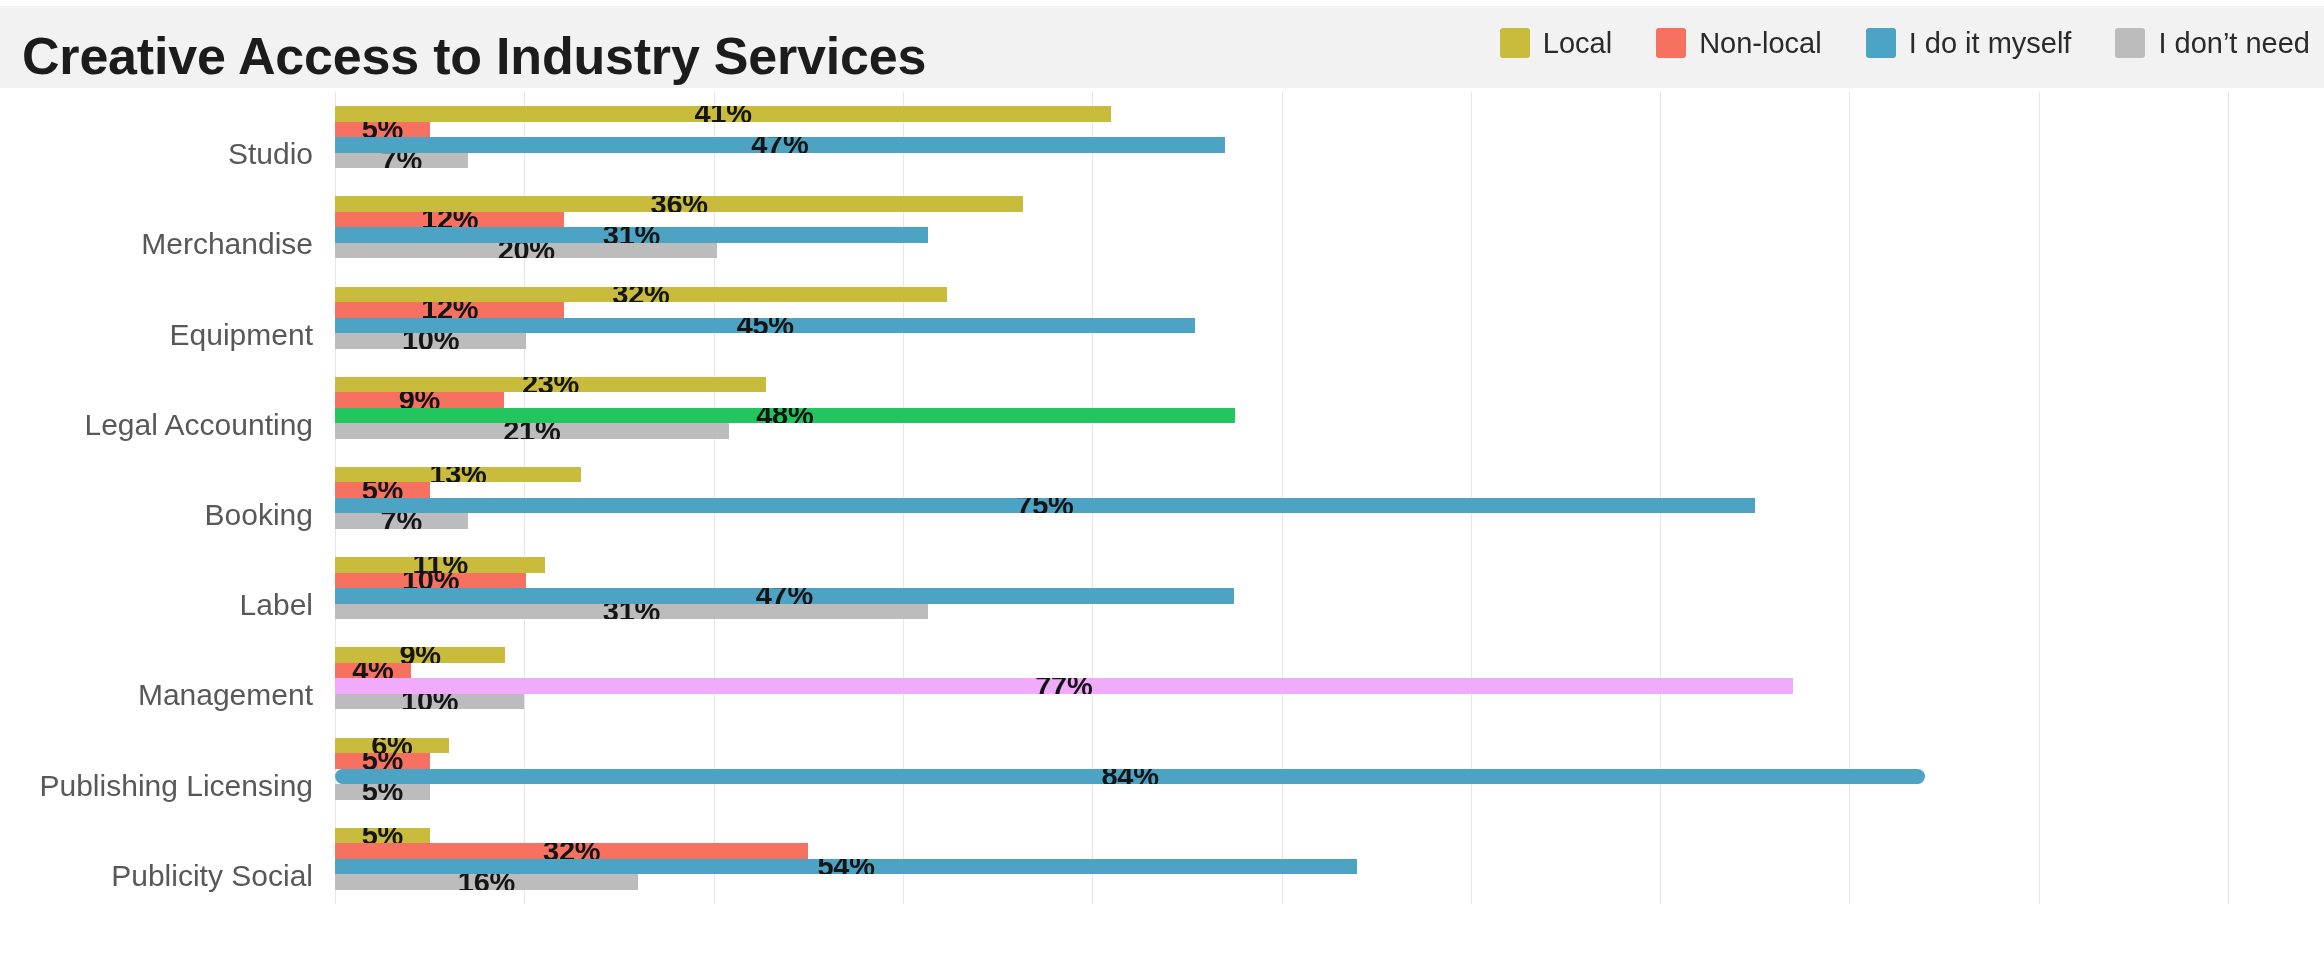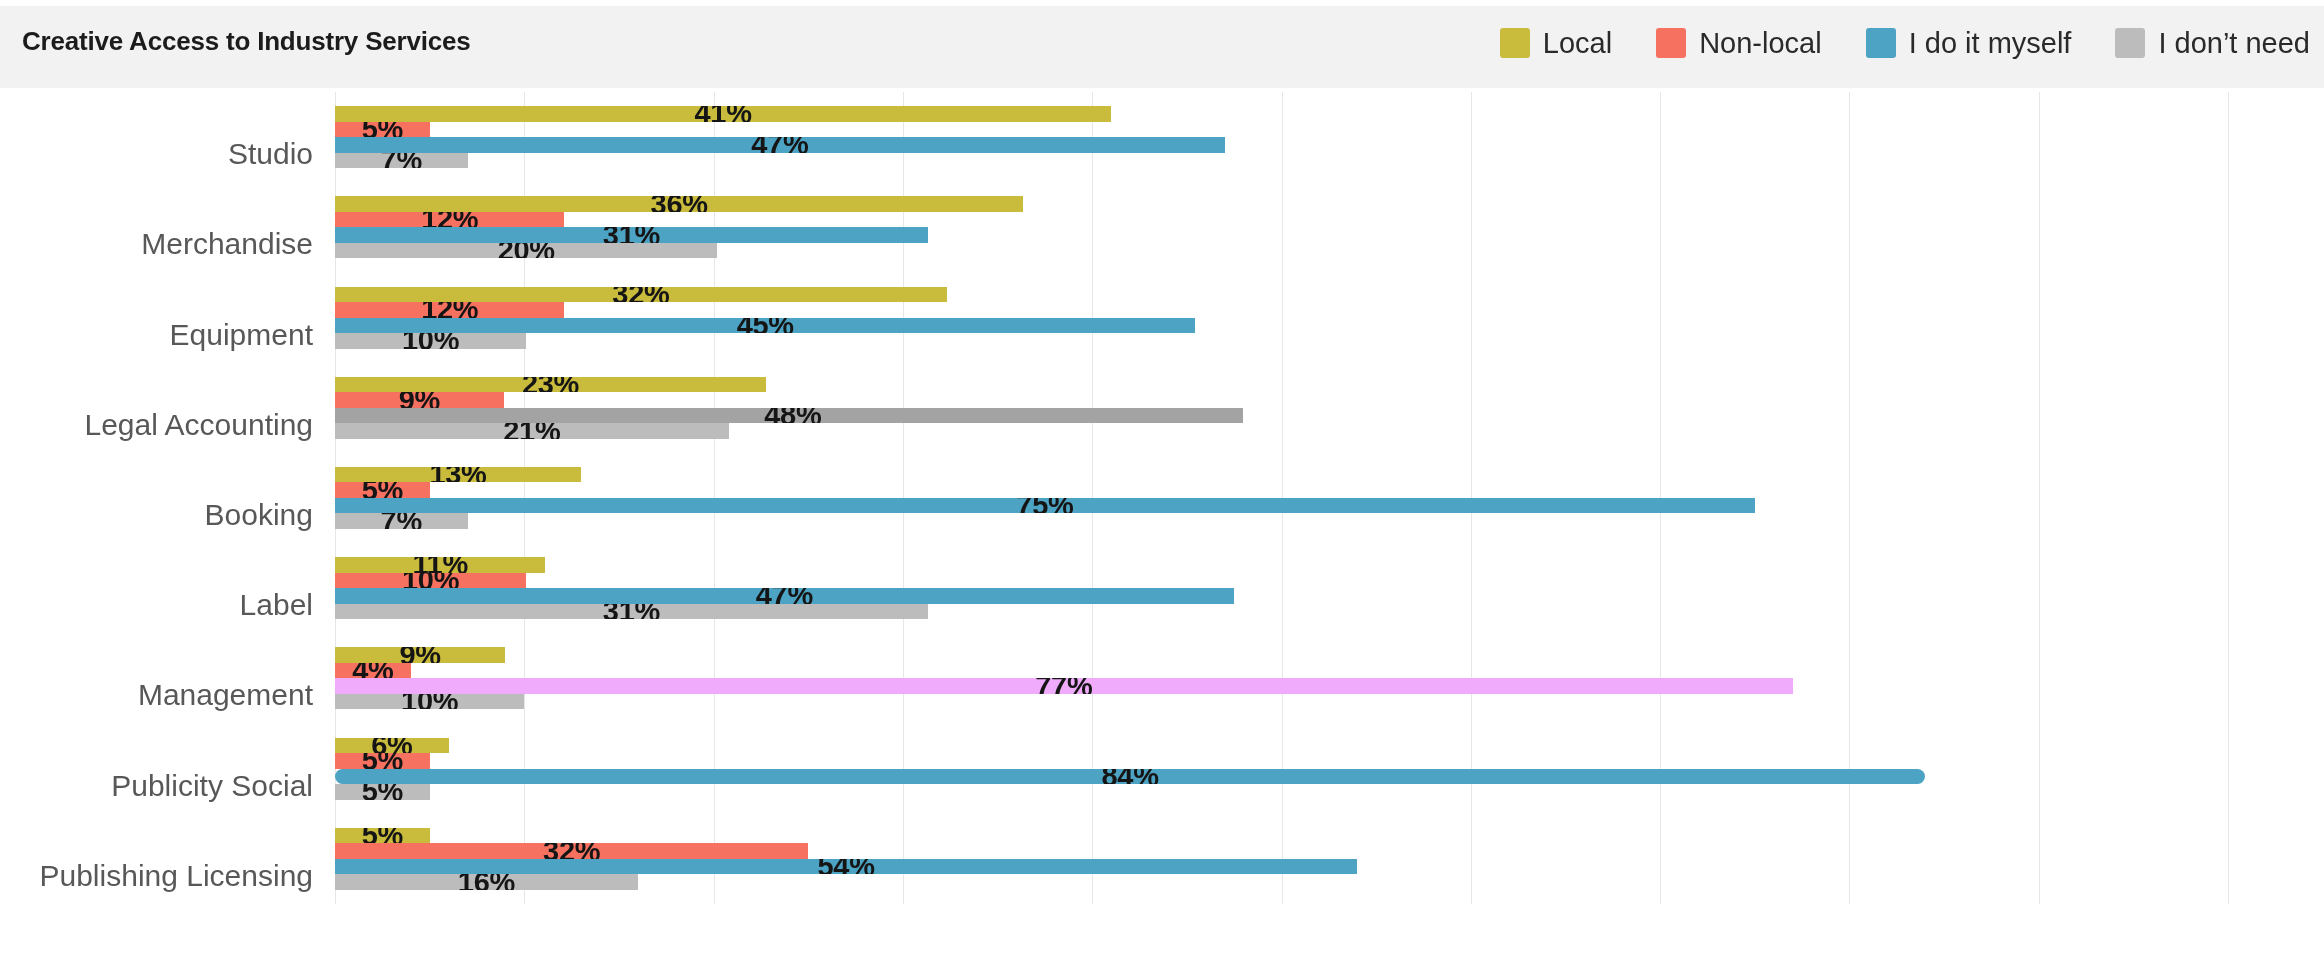--- a/index.html
+++ b/index.html
@@ -25,21 +25,21 @@
     left: 0;
     top: 6px;
     width: 2324px;
     height: 82px;
     background: #f2f2f2;
   }
   .chart-title {
     position: absolute;
     left: 22px;
     top: 26px;
-    font-size: 26px;
+    font-size: 52px;
     font-weight: 600;
     color: #1c1c1c;
     letter-spacing: -0.2px;
     white-space: nowrap;
   }
 
   
   .legend {
     position: absolute;
     right: 14px;
@@ -190,24 +190,24 @@
       <div class="ylabel-cell">
         <span class="ylabel-text">Booking</span>
       </div>
       <div class="ylabel-cell">
         <span class="ylabel-text">Label</span>
       </div>
       <div class="ylabel-cell">
         <span class="ylabel-text">Management</span>
       </div>
       <div class="ylabel-cell">
+        <span class="ylabel-text">Publishing Licensing</span>
+      </div>
+      <div class="ylabel-cell">
         <span class="ylabel-text">Publicity Social</span>
-      </div>
-      <div class="ylabel-cell">
-        <span class="ylabel-text">Publishing Licensing</span>
       </div>
     </div>
 
   <div class="plot">
     <div class="gridlines" id="gridlines">
         <div class="gridline" style="left: 0%;"></div>
         <div class="gridline" style="left: 10%;"></div>
         <div class="gridline" style="left: 20%;"></div>
         <div class="gridline" style="left: 30%;"></div>
         <div class="gridline" style="left: 40%;"></div>
@@ -268,21 +268,21 @@
           </div>
         </div>
         <div class="row">
           <div class="bar">
             <div class="seg" style="background: rgb(201, 187, 60); width: 22.7723%;">
               <span class="seg-label">23%</span>
             </div>
             <div class="seg" style="background: rgb(247, 113, 96); width: 8.91089%;">
               <span class="seg-label">9%</span>
             </div>
-            <div class="seg" style="background: #a3a3a3; width: 47.5248%; padding-left: 8px;">
+            <div class="seg" style="background: #22c55e; width: 47.5248%;">
               <span class="seg-label">48%</span>
             </div>
             <div class="seg" style="background: rgb(188, 188, 188); width: 20.7921%;">
               <span class="seg-label">21%</span>
             </div>
           </div>
         </div>
         <div class="row">
           <div class="bar">
             <div class="seg" style="background: rgb(201, 187, 60); width: 13%;">

